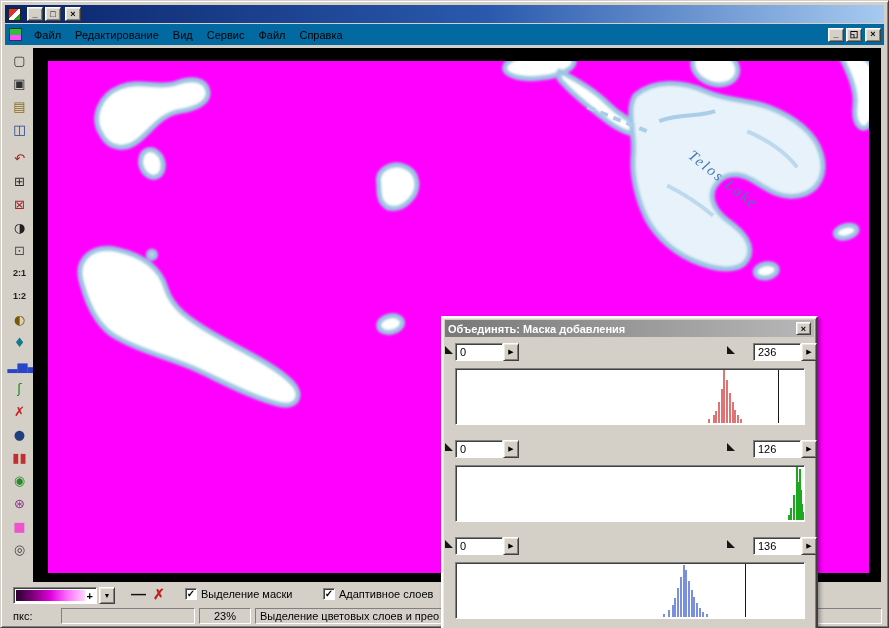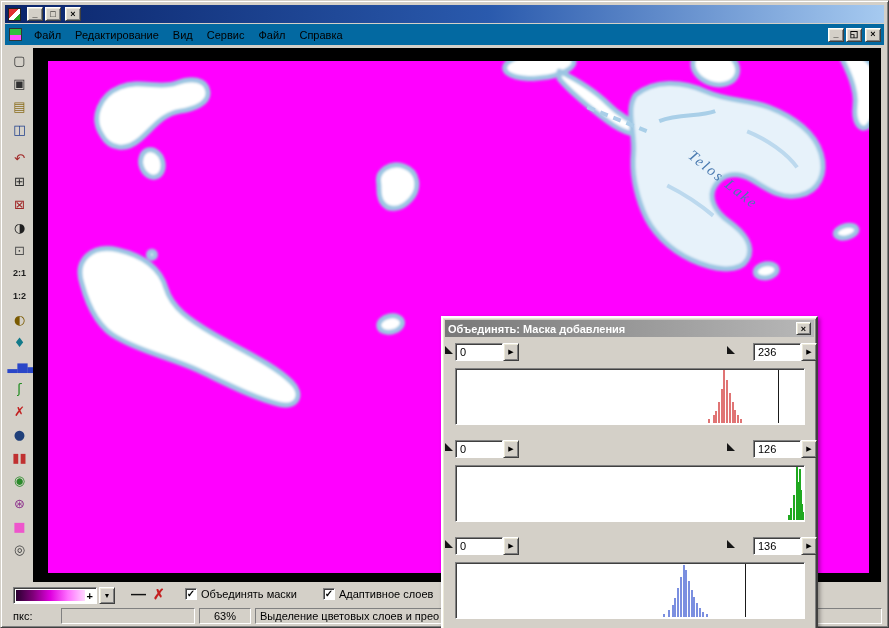--- a/index.html
+++ b/index.html
@@ -181,32 +181,32 @@
   <div class="bottom-toolbar">
     <div class="grad-combo bevel-in">
       <div class="grad"></div>
       <span class="plus">+</span>
     </div>
     <button class="drop-btn bevel-out">▼</button>
     <span class="minus-tool">—</span>
     <span class="xtool">✗</span>
     <label class="chk chk1">
       <span class="box">✓</span>
-      <span>Объединять маски</span>
+      <span>Выделение маски</span>
     </label>
     <label class="chk chk2">
       <span class="box">✓</span>
       <span>Адаптивное слоев</span>
     </label>
   </div>
 
   <div class="statusbar">
     <span class="st-label">пкс:</span>
     <div class="st-panel st-coords"></div>
-    <div class="st-panel st-zoom">63%</div>
+    <div class="st-panel st-zoom">23%</div>
     <div class="st-panel st-msg">Выделение цветовых слоев и прео</div>
   </div>
 
   <div class="dialog">
     <div class="dlg-title">
       <span>Объединять: Маска добавления</span>
       <button class="dlg-close bevel-out">×</button>
     </div>
 
     <div class="channel ch0">

